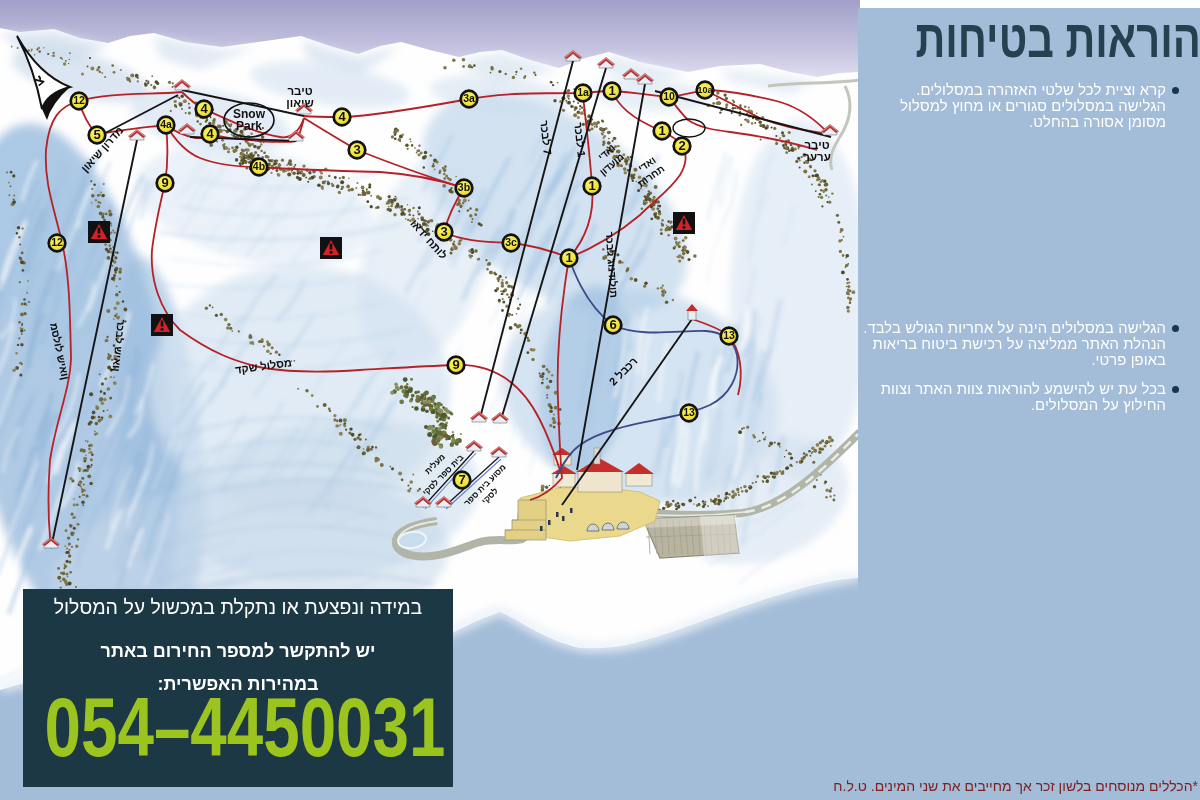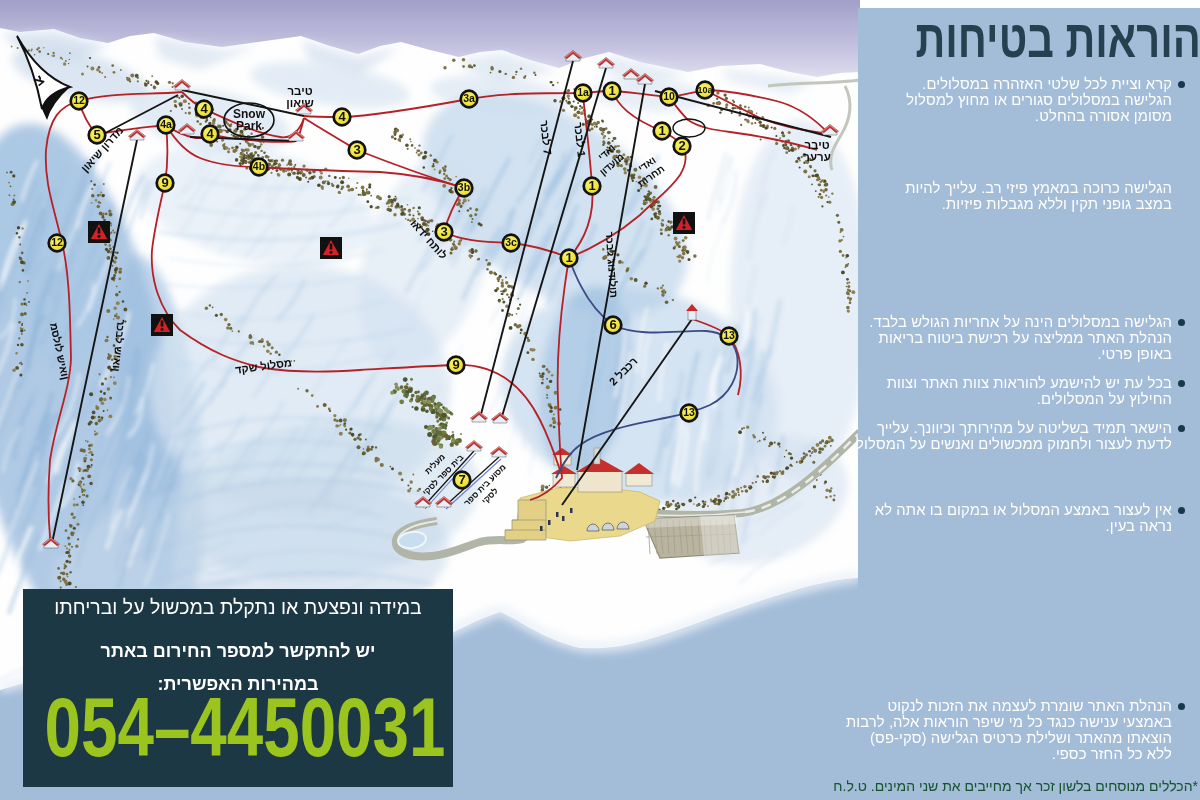--- a/index.html
+++ b/index.html
@@ -2,24 +2,24 @@
 <html lang="he"><head>
 <meta charset="utf-8">
 <title>Ski Map</title>
 <style>
 html,body{margin:0;padding:0;width:1200px;height:800px;overflow:hidden;background:#fff;
 font-family:"Liberation Sans",sans-serif;}
 #page{position:relative;width:1200px;height:800px;}
 #mapwrap{position:absolute;left:0;top:0;width:860px;height:800px;}
 #sidebar{position:absolute;left:858px;top:8px;width:342px;height:800px;background:#a3bcd8;}
 #sidebar h1{position:absolute;top:1px;right:-1px;margin:0;font-size:52px;font-weight:bold;color:#27404f;white-space:nowrap;letter-spacing:0;transform:scaleX(0.80);transform-origin:100% 0;}
-.par{position:absolute;right:24px;width:312px;margin:4px;direction:rtl;text-align:right;
+.par{position:absolute;right:24px;width:312px;margin:10px;direction:rtl;text-align:right;
 color:#ffffff;font-size:14.8px;line-height:16.1px;letter-spacing:0.1px;white-space:nowrap;}
 .par .dot{position:absolute;right:-13px;top:5px;width:7px;height:7px;border-radius:50%;background:#17374a;}
-#foot{position:absolute;right:2px;top:770px;width:420px;direction:rtl;text-align:right;color:#14532d;font-size:14px;}
+#foot{position:absolute;right:2px;top:770px;width:420px;direction:rtl;text-align:right;color:#7f1d1d;font-size:14px;}
 #embox{position:absolute;left:23px;top:589px;width:430px;height:198px;background:#1c3844;color:#fff;text-align:center;direction:rtl;}
 #embox .l1{margin-top:7px;font-size:19.5px;font-weight:normal;}
 #embox .l2{margin-top:16px;font-size:18px;font-weight:bold;line-height:33px;}
 #embox .ph{position:absolute;top:90px;left:-43px;width:530px;text-align:center;font-size:84px;font-weight:bold;color:#9cc41e;direction:ltr;white-space:nowrap;transform:scaleX(0.78);transform-origin:50% 0;}
 </style>
 </head>
 <body>
 <div id="page">
 
 <div id="mapwrap">
@@ -2651,41 +2651,37 @@
 </svg>
 </div>
 
 <div id="sidebar">
 
 <h1>הוראות בטיחות</h1>
 
 <p class="par" style="top:64px"><span class="dot"></span>קרא וציית לכל שלטי האזהרה במסלולים.<br>הגלישה במסלולים סגורים או מחוץ למסלול<br>מסומן אסורה בהחלט.</p>
 
 
-<p class="par" style="top:168px">הגלישה כרוכה במאמץ פיזי רב. עלייך להיות<br>במצב גופני תקין וללא מגבלות פיזיות.</p>
 
 
 <p class="par" style="top:363px"><span class="dot"></span>בכל עת יש להישמע להוראות צוות האתר וצוות<br>החילוץ על המסלולים.</p>
 
 <p class="par" style="top:302px"><span class="dot"></span>הגלישה במסלולים הינה על אחריות הגולש בלבד.<br>הנהלת האתר ממליצה על רכישת ביטוח בריאות<br>באופן פרטי.</p>
 
-<p class="par" style="top:408px"><span class="dot"></span>הישאר תמיד בשליטה על מהירותך וכיוונך. עלייך<br>לדעת לעצור ולחמוק ממכשולים ואנשים על המסלול.</p>
-
-
-<p class="par" style="top:490px"><span class="dot"></span>אין לעצור באמצע המסלול או במקום בו אתה לא<br>נראה בעין.</p>
-
-
-
-
-<p class="par" style="top:686px"><span class="dot"></span>הנהלת האתר שומרת לעצמה את הזכות לנקוט<br>באמצעי ענישה כנגד כל מי שיפר הוראות אלה, לרבות<br>הוצאתו מהאתר ושלילת כרטיס הגלישה (סקי-פס)<br>ללא כל החזר כספי.</p>
+
+
+
+
+
+
 
 <div id="foot">*הכללים מנוסחים בלשון זכר אך מחייבים את שני המינים. ט.ל.ח</div>
 </div>
 
 <div id="embox">
 
-<div class="l1">במידה ונפצעת או נתקלת במכשול על ובריחתו</div>
+<div class="l1">במידה ונפצעת או נתקלת במכשול על המסלול</div>
 
 <div class="l2">יש להתקשר למספר החירום באתר<br>במהירות האפשרית:</div>
 
 <div class="ph">054–4450031</div>
 </div>
 </div>
 
 </body></html>

